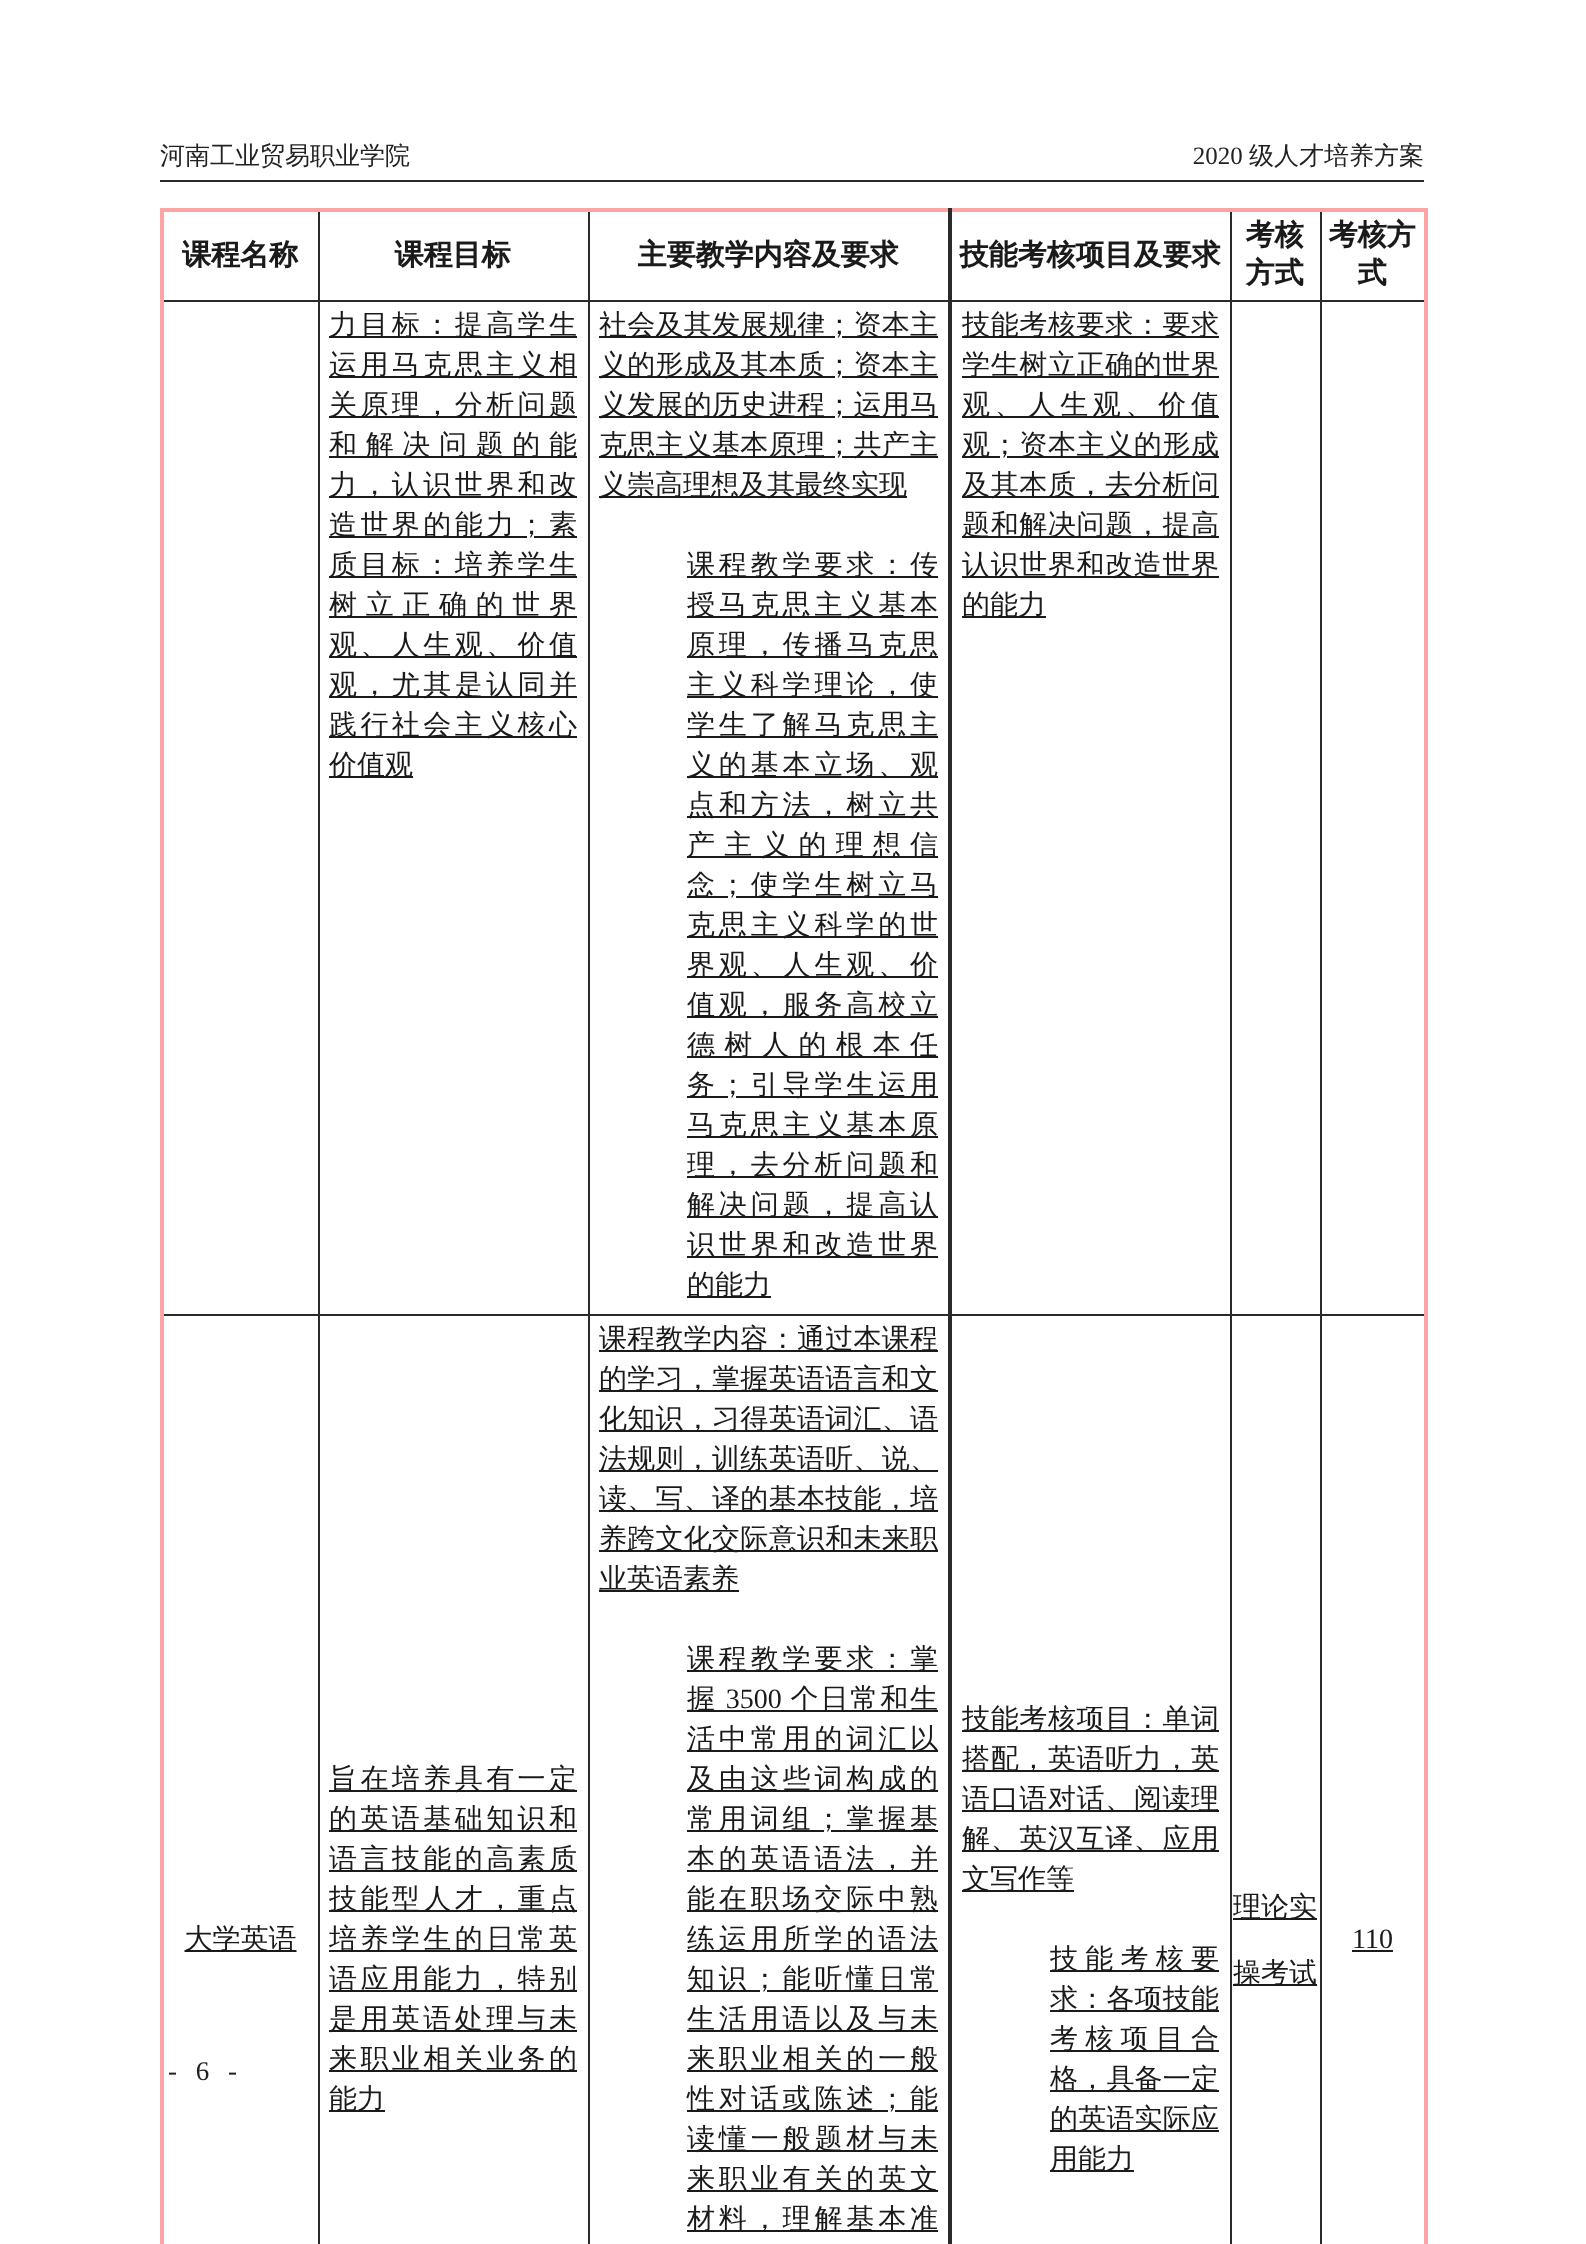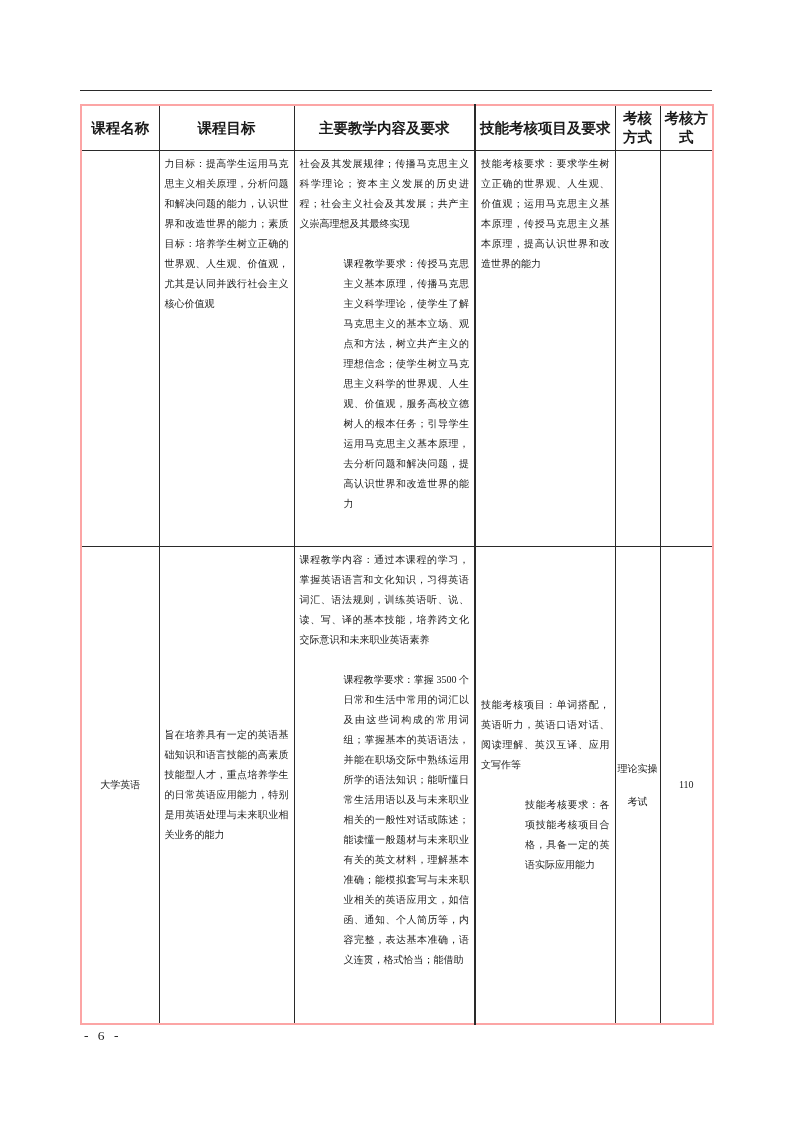--- a/index.html
+++ b/index.html
@@ -52,27 +52,28 @@
   .course-table th {
     font-weight: bold;
     font-size: 14.5px;
     line-height: 19px;
     text-align: center;
     vertical-align: middle;
     padding: 2px 1px;
     height: 40px;
   }
   .course-table td {
-    font-size: 10px;
+    font-size: 14px;
     line-height: 20px;
     padding: 3px 5px;
     text-align: justify;
     text-align-last: left;
     vertical-align: top;
     word-break: break-all;
+    text-decoration: underline;
   }
   tr.body-row-1 { height: 396px; }
   tr.body-row-2 { height: 477px; }
   td.va-mid { vertical-align: middle; }
   td.cell-center {
     text-align: center;
     text-align-last: center;
     padding: 3px 1px;
   }
   td.method-cell { line-height: 33px; }
@@ -85,20 +86,24 @@
     font-size: 13.5px;
     word-spacing: 6px;
     color: #222;
   }
 </style>
 </head>
 <body>
 
 <div class="page">
 
+  <div class="running-header">
+    <span>河南工业贸易职业学院</span>
+    <span>2020 级人才培养方案</span>
+  </div>
   <div class="header-rule"></div>
 
   <table class="course-table">
     <colgroup>
       <col style="width:78px">
       <col style="width:135px">
       <col style="width:181px">
       <col style="width:140px">
       <col style="width:45px">
       <col style="width:53px">
@@ -111,25 +116,25 @@
         <th class="thick-left">技能考核项目及要求</th>
         <th>考核方式</th>
         <th>考核方式</th>
       </tr>
     </thead>
     <tbody>
       <tr class="body-row-1">
         <td class="cell-center"></td>
         <td>力目标：提高学生运用马克思主义相关原理，分析问题和解决问题的能力，认识世界和改造世界的能力；素质目标：培养学生树立正确的世界观、人生观、价值观，尤其是认同并践行社会主义核心价值观</td>
         <td>
-          <div>社会及其发展规律；传播马克思主义科学理论；资本主义发展的历史进程；社会主义社会及其发展；共产主义崇高理想及其最终实现</div>
+          <div>社会及其发展规律；资本主义的形成及其本质；资本主义发展的历史进程；运用马克思主义基本原理；共产主义崇高理想及其最终实现</div>
           <div class="para-gap">课程教学要求：传授马克思主义基本原理，传播马克思主义科学理论，使学生了解马克思主义的基本立场、观点和方法，树立共产主义的理想信念；使学生树立马克思主义科学的世界观、人生观、价值观，服务高校立德树人的根本任务；引导学生运用马克思主义基本原理，去分析问题和解决问题，提高认识世界和改造世界的能力</div>
         </td>
         <td class="thick-left">
-          <div>技能考核要求：要求学生树立正确的世界观、人生观、价值观；运用马克思主义基本原理，传授马克思主义基本原理，提高认识世界和改造世界的能力</div>
+          <div>技能考核要求：要求学生树立正确的世界观、人生观、价值观；资本主义的形成及其本质，去分析问题和解决问题，提高认识世界和改造世界的能力</div>
         </td>
         <td class="cell-center method-cell"></td>
         <td class="cell-center"></td>
       </tr>
       <tr class="body-row-2">
         <td class="cell-center va-mid">大学英语</td>
         <td class="va-mid">旨在培养具有一定的英语基础知识和语言技能的高素质技能型人才，重点培养学生的日常英语应用能力，特别是用英语处理与未来职业相关业务的能力</td>
         <td>
           <div>课程教学内容：通过本课程的学习，掌握英语语言和文化知识，习得英语词汇、语法规则，训练英语听、说、读、写、译的基本技能，培养跨文化交际意识和未来职业英语素养</div>
           <div class="para-gap">课程教学要求：掌握 3500 个日常和生活中常用的词汇以及由这些词构成的常用词组；掌握基本的英语语法，并能在职场交际中熟练运用所学的语法知识；能听懂日常生活用语以及与未来职业相关的一般性对话或陈述；能读懂一般题材与未来职业有关的英文材料，理解基本准确；能模拟套写与未来职业相关的英语应用文，如信函、通知、个人简历等，内容完整，表达基本准确，语义连贯，格式恰当；能借助</div>

